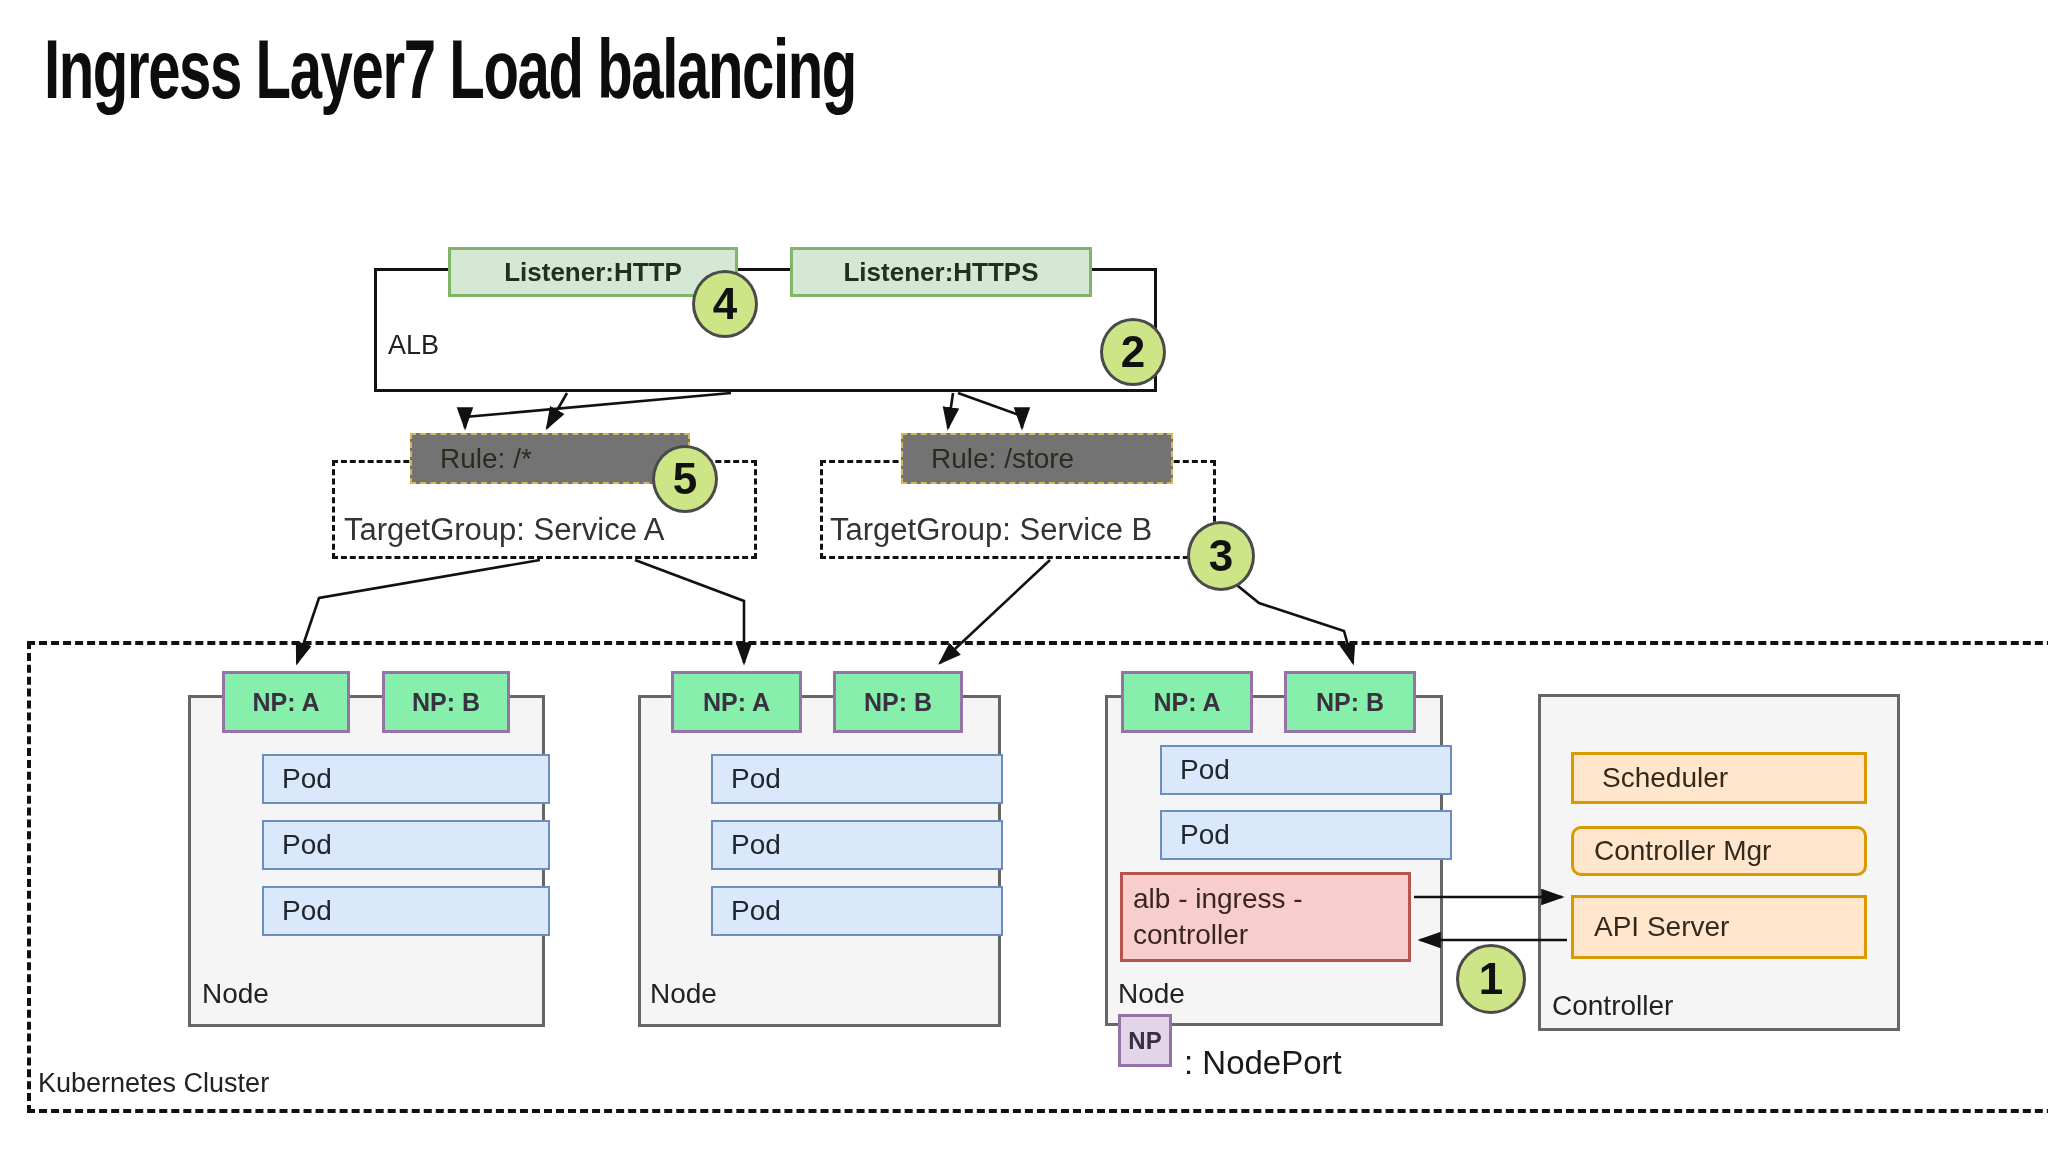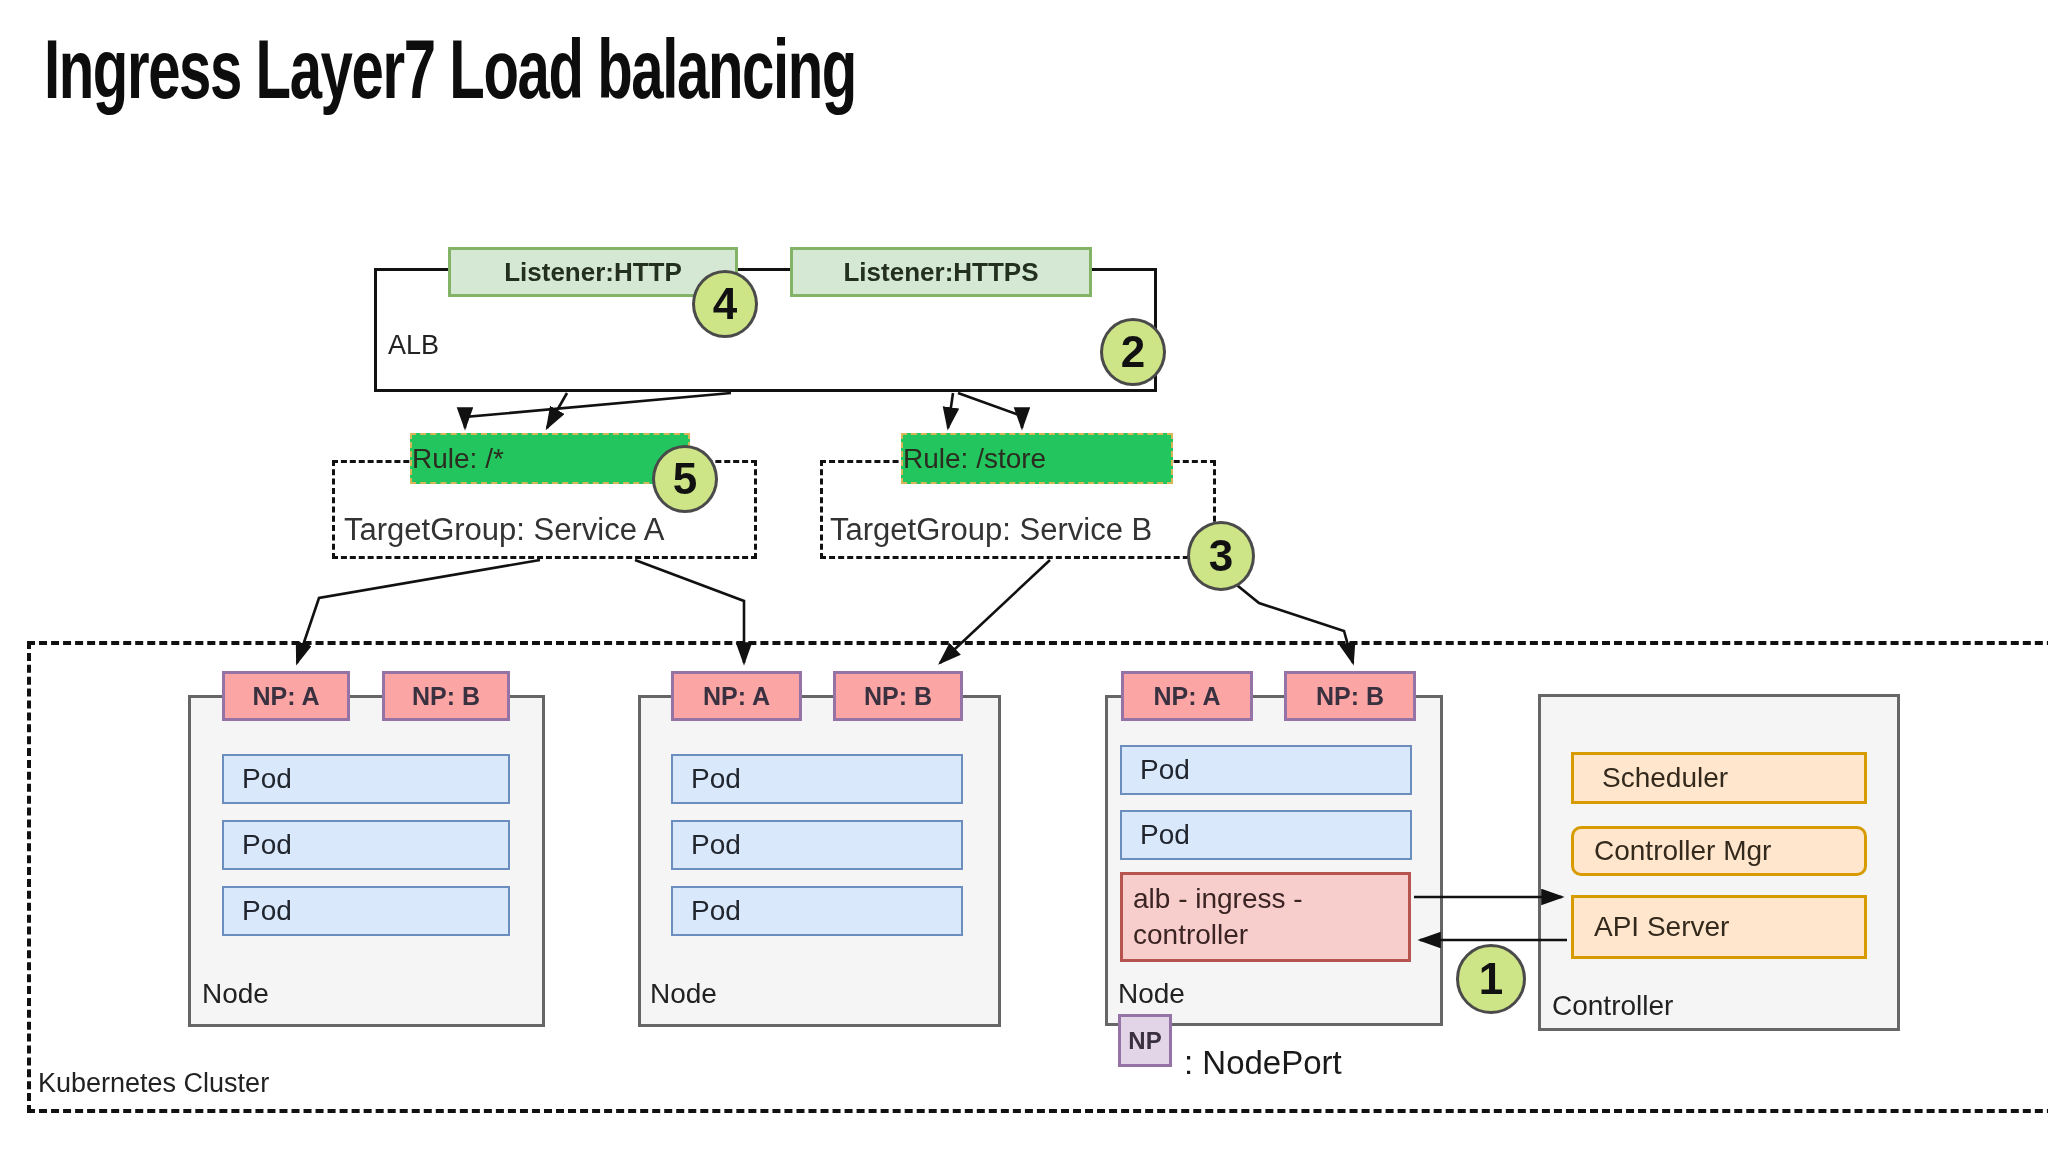--- a/index.html
+++ b/index.html
@@ -23,46 +23,46 @@
   .alb-label{left:388px;top:330px;font-size:27px;color:#222;z-index:3;}
   .listener{height:50px;top:247px;background:#d5e8d4;border:3px solid #82b366;z-index:3;
     display:flex;align-items:center;justify-content:center;font-size:26px;font-weight:600;color:#24301f;}
   #listener-http{left:448px;width:290px;}
   #listener-https{left:790px;width:302px;}
 
   
   .tg-box{background:transparent;border:3px dashed #111111;z-index:2;}
   #tg-a{left:332px;top:460px;width:425px;height:99px;}
   #tg-b{left:820px;top:460px;width:396px;height:99px;}
-  .rule{height:51px;top:433px;background:#22c55e;border:2px dashed #d6b656;z-index:3;
-    display:flex;align-items:center;padding-left:0;font-size:28px;color:#2b2b20;}
+  .rule{height:51px;top:433px;background:#737373;border:2px dashed #d6b656;z-index:3;
+    display:flex;align-items:center;padding-left:28px;font-size:28px;color:#2b2b20;}
   #rule-a{left:410px;width:280px;}
   #rule-b{left:878px;width:272px;margin-left:23px;}
   .tg-label{z-index:3;font-size:31px;color:#333;white-space:nowrap;}
   #tg-a-label{left:344px;top:512px;}
   #tg-b-label{left:830px;top:512px;}
 
   
   #cluster{left:27px;top:641px;width:2100px;height:472px;border:4px dashed #111111;z-index:1;}
   #cluster-label{left:38px;top:1068px;font-size:27px;color:#222;z-index:3;}
 
   
   .frame{background:#f5f5f5;border:3px solid #666666;z-index:2;}
   #node-1{left:188px;top:695px;width:357px;height:332px;}
   #node-2{left:638px;top:695px;width:363px;height:332px;}
   #node-3{left:1105px;top:695px;width:338px;height:331px;}
   #controller{left:1538px;top:694px;width:362px;height:337px;}
   .frame-label{z-index:3;font-size:28px;color:#222;}
 
   
-  .np{height:50px;top:671px;background:#fca5a5;border:3px solid #9673a6;z-index:3;
+  .np{height:62px;top:671px;background:#86efac;border:3px solid #9673a6;z-index:3;
     display:flex;align-items:center;justify-content:center;font-size:25px;font-weight:600;color:#3a3140;}
   
   .pod{height:50px;background:#dae8fc;border:2px solid #6c8ebf;z-index:3;
-    display:flex;align-items:center;padding-left:18px;font-size:28px;color:#21262e;}
+    display:flex;align-items:center;padding-left:18px;font-size:28px;color:#21262e;margin-left:40px;}
   
   #alb-ic{left:1120px;top:872px;width:291px;height:90px;background:#f8cecc;border:3px solid #b85450;z-index:3;
     display:flex;align-items:center;padding-left:10px;font-size:28px;line-height:1.3;color:#3b2424;}
   
   .comp{left:1571px;width:296px;background:#ffe6cc;border:3px solid #d79b00;z-index:3;
     display:flex;align-items:center;padding-left:20px;font-size:28px;color:#33291c;}
 
   
   .badge{border-radius:50%;background:#cde487;border:3px solid #4a4a4a;z-index:6;
     display:flex;align-items:center;justify-content:center;

